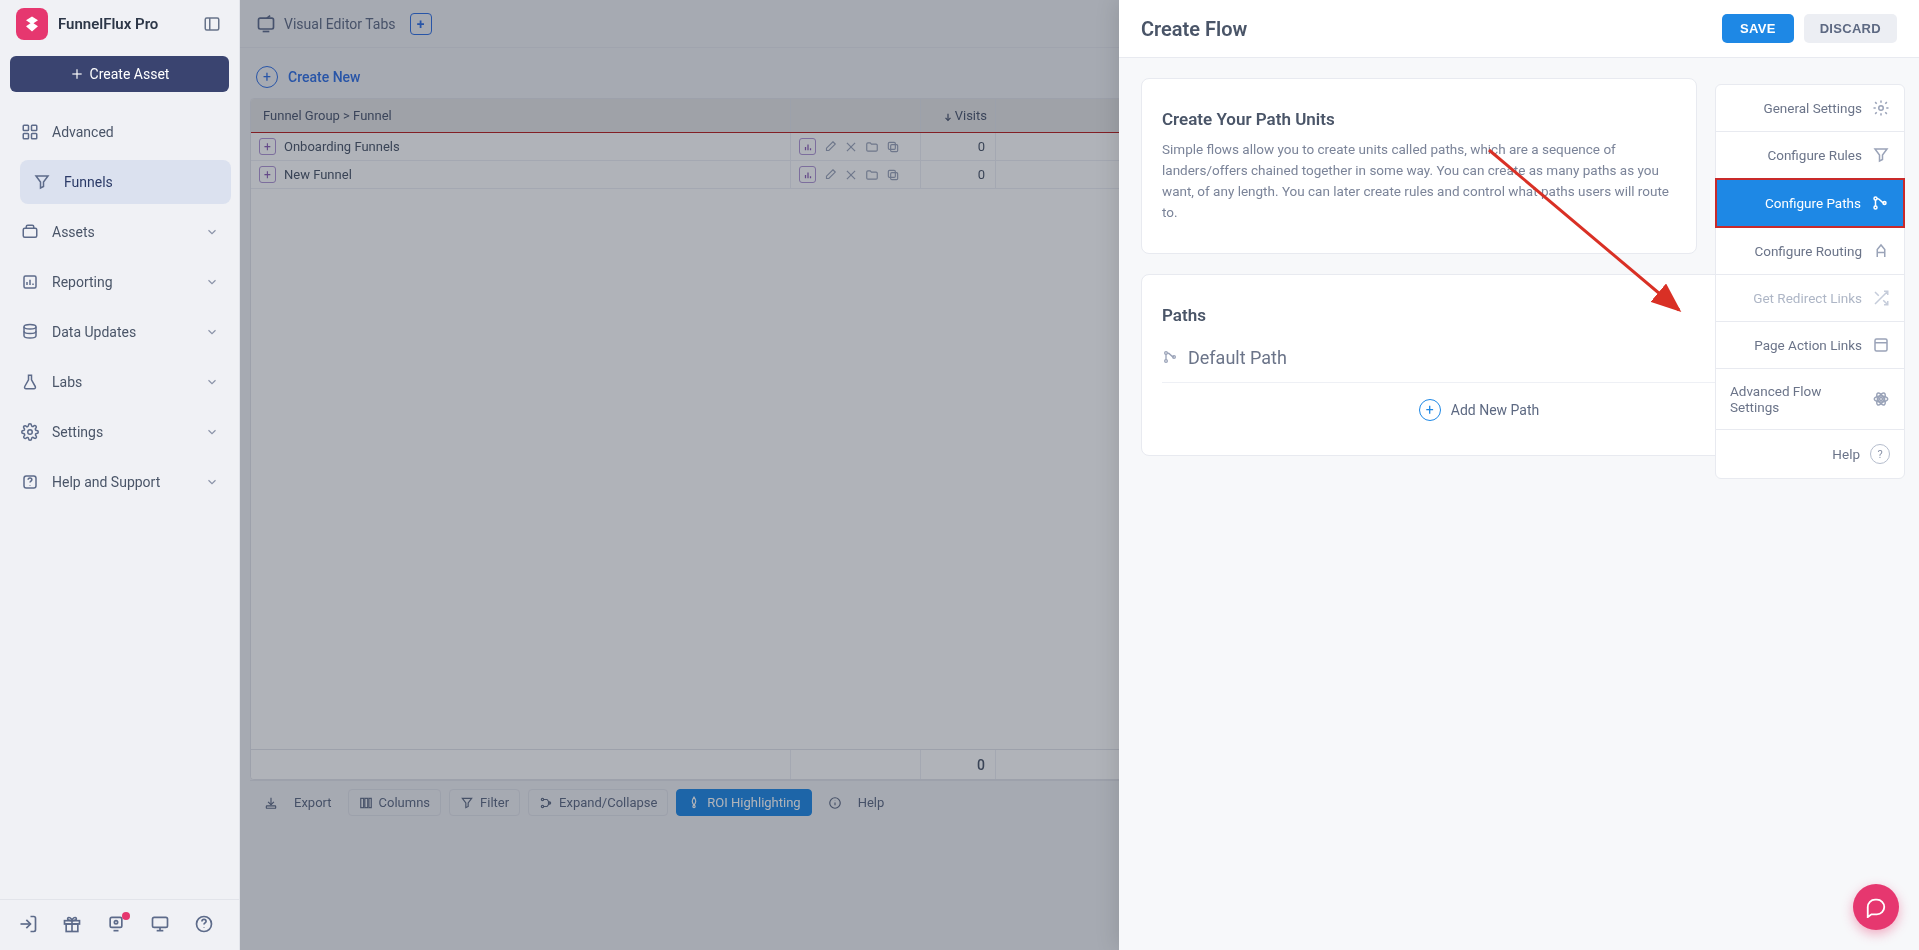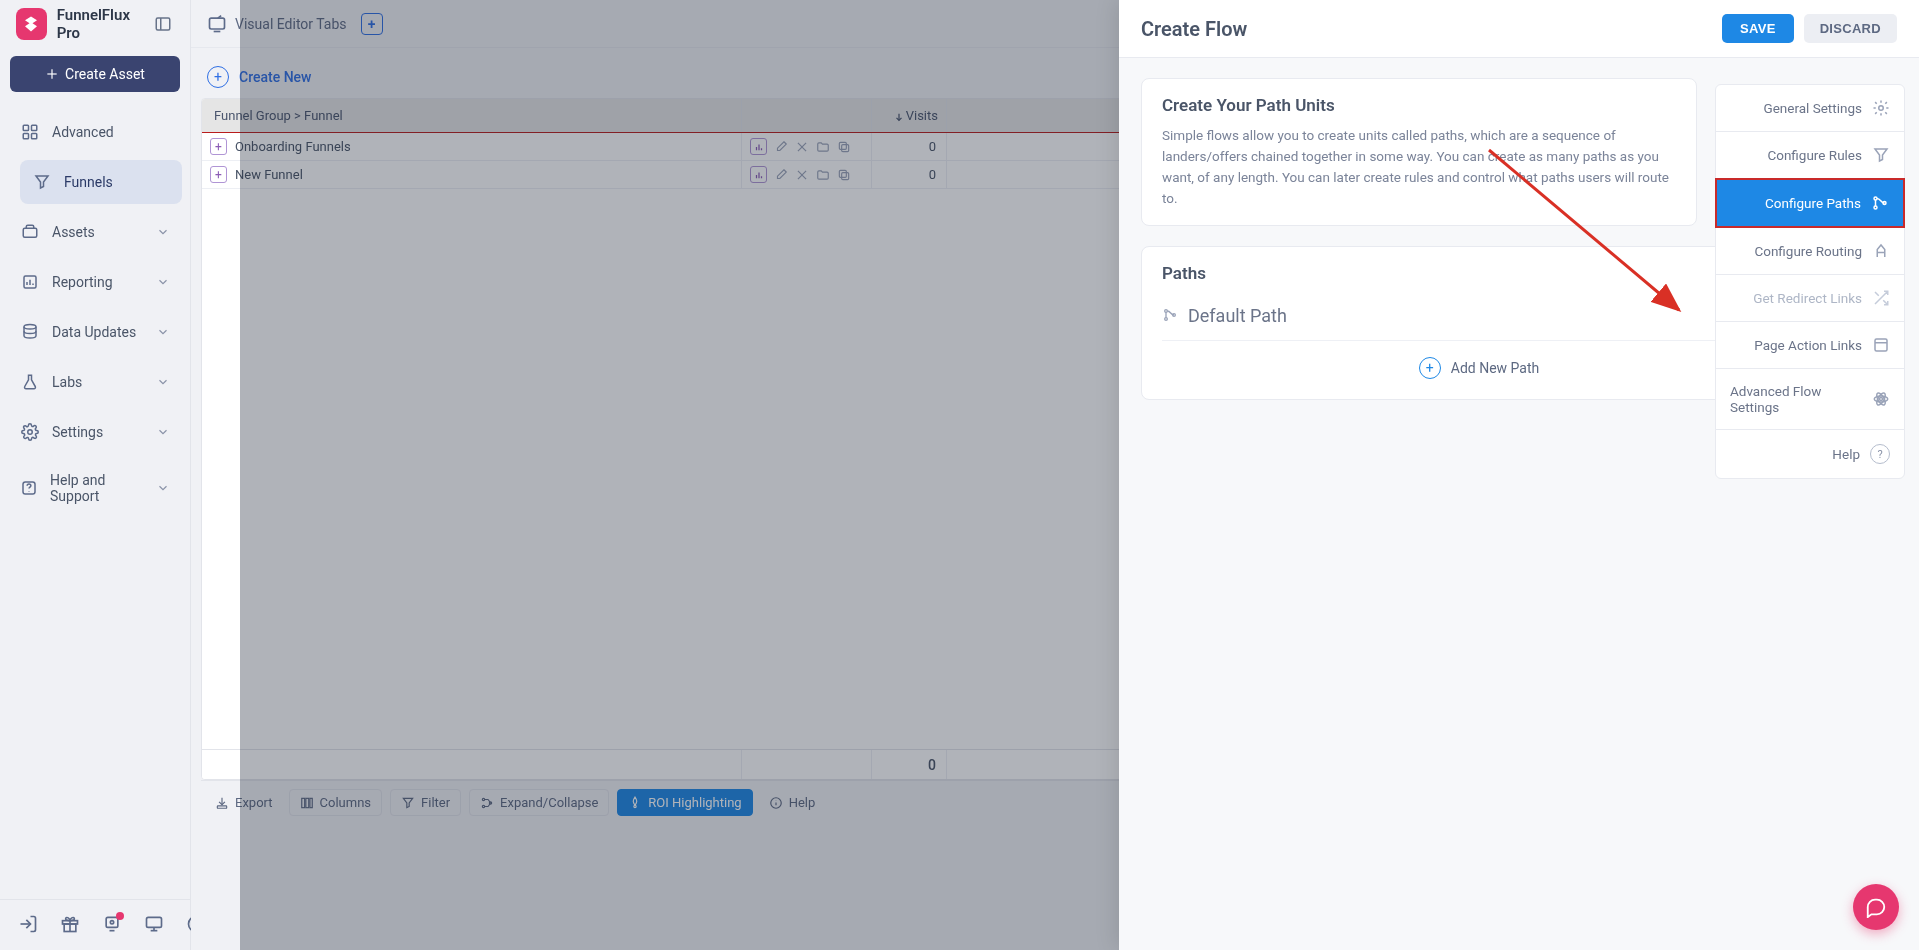--- a/index.html
+++ b/index.html
@@ -10,21 +10,21 @@
   background: #f7f8fa;
   width: 1919px;
   height: 950px;
   overflow: hidden;
   position: relative;
 }
 .app { display: flex; height: 100%; }
 
 
 .sidebar {
-  width: 191px;
+  width: 240px;
   background: #f0f1f5;
   border-right: 1px solid #e2e4ea;
   display: flex;
   flex-direction: column;
   position: relative;
 }
 .sidebar-header {
   display: flex;
   align-items: center;
   padding: 12px 16px;
@@ -141,42 +141,42 @@
 .bottom-toolbar {
   display:flex; gap:8px; padding:8px 6px; align-items:center;
   border-top: 1px solid #e2e4ea;
 }
 .bt-btn {
   display:flex;align-items:center;gap:6px;
   background:#f0f1f5;border:1px solid #e1e3ea;border-radius:4px;
   padding:5px 10px;font-size:13px;color:#5d6982;cursor:pointer;
 }
 .bt-btn.primary { background:#1e88e5; color:#fff; border-color:#1e88e5;}
-.bt-plain { display:flex;align-items:center;gap:6px;font-size:13px;color:#5d6982; padding:5px 8px;}
+.bt-plain { display:flex;align-items:center;gap:16px;font-size:13px;color:#5d6982; padding:5px 8px;}
 
 
 .modal-backdrop {
   position:absolute; inset:0; background:rgba(30,36,54,0.35); pointer-events:none;
 }
 .panel {
   position:absolute; top:0; right:0; height:100%; width:800px;
   background:#f7f8fa; box-shadow:-4px 0 20px rgba(0,0,0,0.1);
   display:flex; flex-direction:column; z-index:10;
 }
 .panel-header {
   display:flex; align-items:center; padding:14px 22px; background:#fff; border-bottom:1px solid #e8eaf0;
 }
 .panel-title { font-size:20px; font-weight:600; color:#4a5568; }
 .panel-header .spacer { flex:1; }
 .btn-save { background:#1e88e5;color:#fff;border:none;padding:7px 18px;border-radius:5px;font-weight:600;font-size:13px;cursor:pointer;margin-right:10px;letter-spacing:0.3px;}
 .btn-discard { background:#eceef3;color:#5d6982;border:none;padding:7px 16px;border-radius:5px;font-weight:600;font-size:13px;cursor:pointer;letter-spacing:0.3px;}
 
 .panel-body { flex:1; padding:20px 22px; overflow:auto; }
 .card {
-  background:#fff; border:1px solid #e8eaf0; border-radius:8px; padding:16px 20px; margin-bottom:20px;
+  background:#fff; border:1px solid #e8eaf0; border-radius:8px; padding:30px 20px; margin-bottom:20px;
 }
 .card h3 { font-size:17px; color:#4a5568; font-weight:600; margin-bottom:10px; }
 .card p { font-size:13.5px; color:#7b8499; line-height:1.55; }
 .paths-card h3 { margin-bottom:16px; }
 .path-row { display:flex; align-items:center; padding:6px 0 14px; border-bottom:1px solid #eef0f5; color:#6b7489; font-size:18px; gap:10px;}
 .path-row .edit-ic { margin-left:auto; color:#b5bdcd; cursor:pointer;}
 .add-path-row { display:flex; align-items:center; justify-content:center; gap:10px; padding:16px 0 4px; color:#5d6982; cursor:pointer; font-size:14px;}
 
 
 .right-rail {

